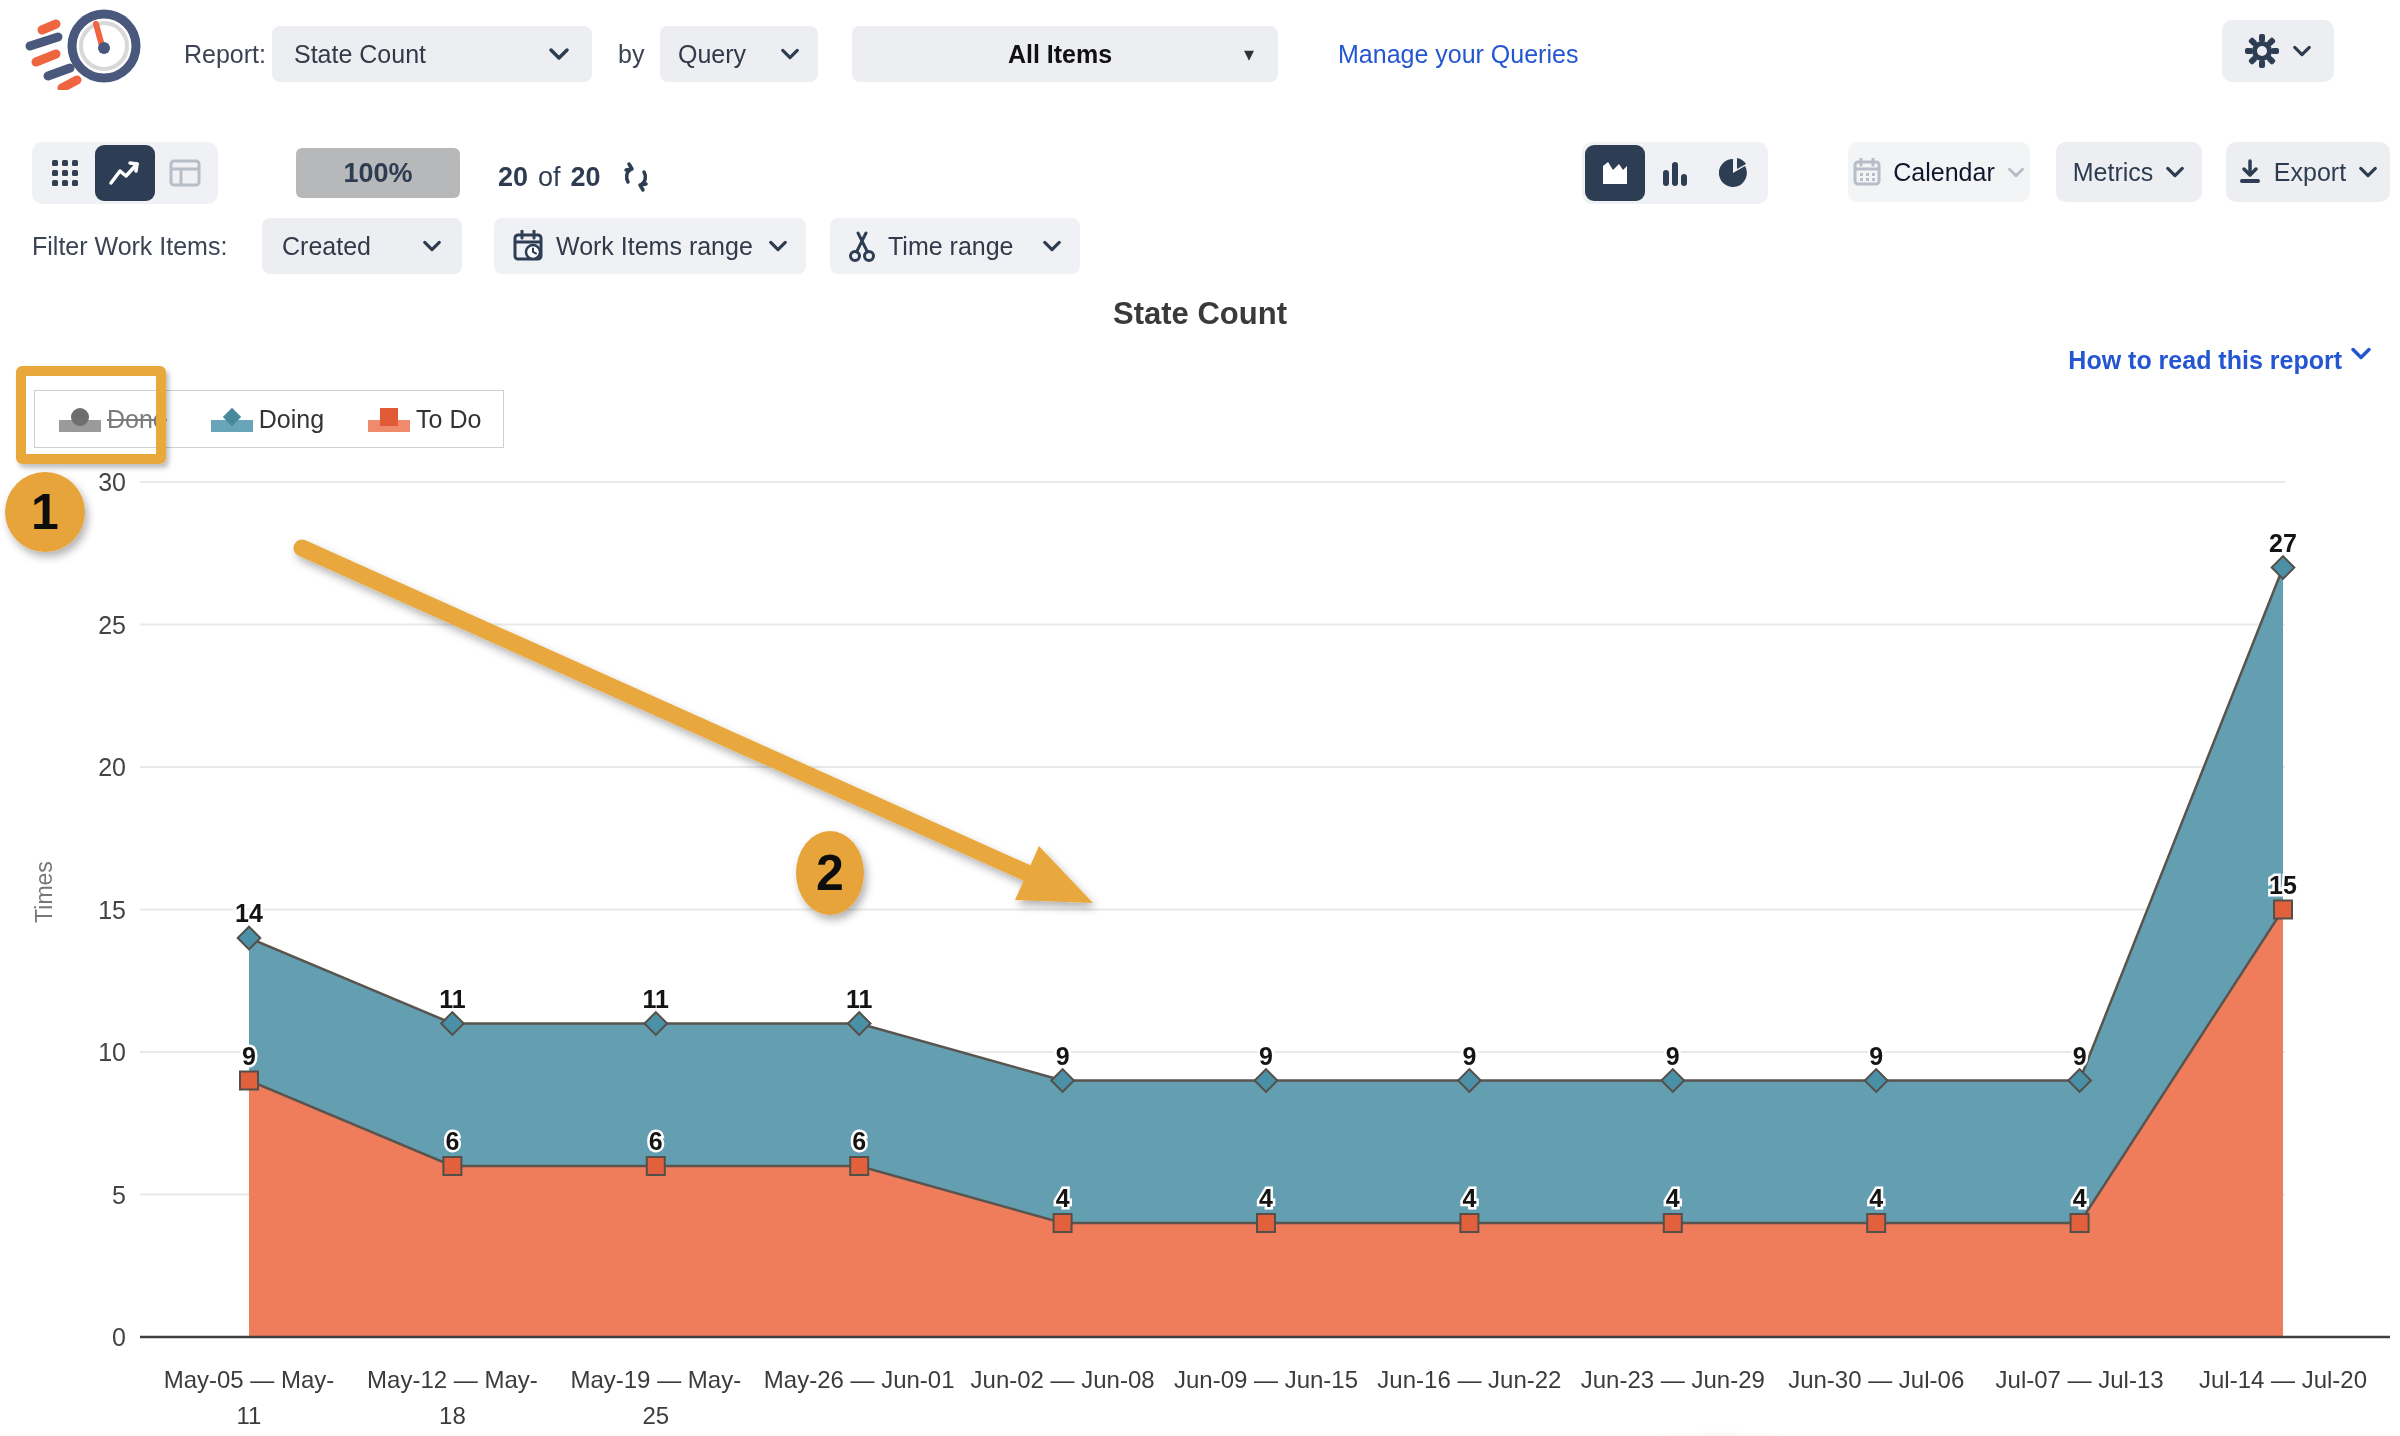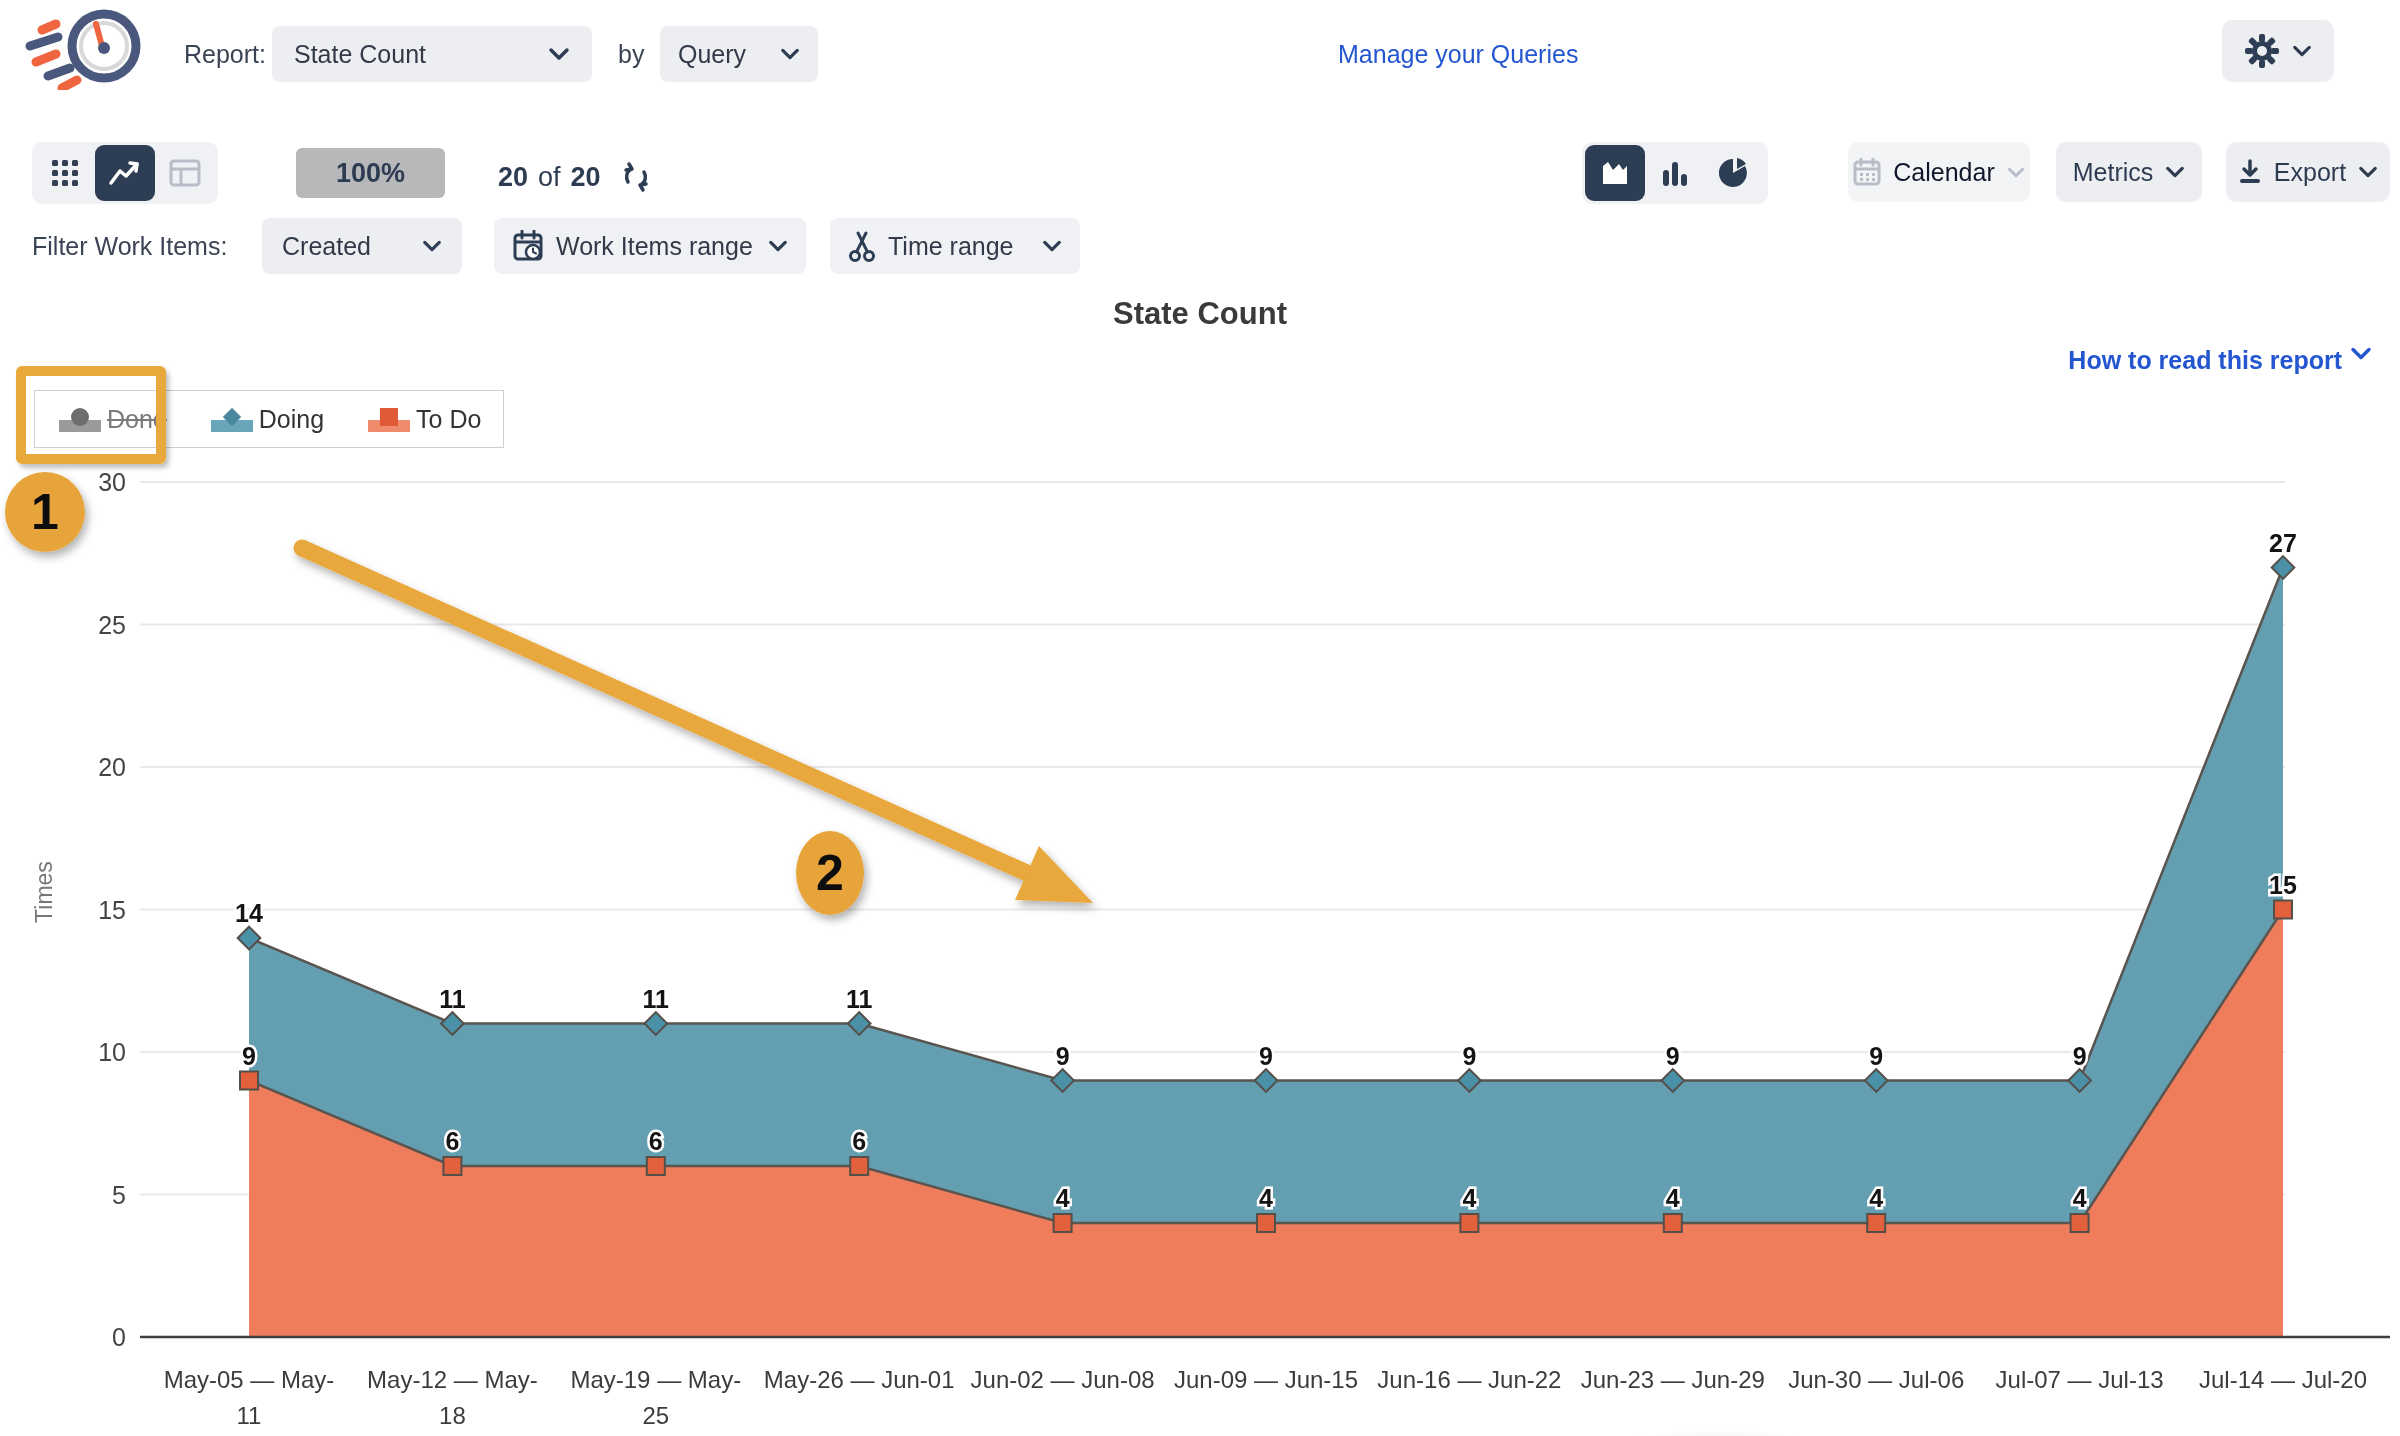--- a/index.html
+++ b/index.html
@@ -77,20 +77,24 @@
 
   <div class="hdr-label" style="left:618px;top:40px">by</div>
 
   <div class="chip" style="left:660px;top:26px;width:158px;padding:0 18px">
     <span>Query</span>
     <svg class="chev" width="20" height="14" viewBox="0 0 22 14">
         <polyline points="3,3 11,11 19,3" fill="none" stroke="#2e3c52" stroke-width="3.5" stroke-linecap="round" stroke-linejoin="round"></polyline>
       </svg>
   </div>
 
+  <div class="chip" style="left:852px;top:26px;width:426px;padding:0 24px;justify-content:center">
+    <span style="color:#111;font-weight:600;margin-left:auto">All Items</span>
+    <span class="chev" style="color:#333;font-size:20px">▾</span>
+  </div>
 
   <div class="link" style="left:1338px;top:40px">Manage your Queries</div>
 
   <div class="btn" style="left:2222px;top:20px;width:112px;height:62px">
     <svg width="36" height="36" viewBox="0 0 36 36">
       <g fill="#2d3e54">
         <circle cx="18" cy="18" r="10"></circle>
         <g>
           <rect x="15" y="1" width="6" height="8" rx="2"></rect>
             <rect x="15" y="27" width="6" height="8" rx="2"></rect>
@@ -133,21 +137,21 @@
     </div>
     <div class="seg-btn">
       <svg width="32" height="28" viewBox="0 0 32 28">
         <rect x="2" y="2" width="28" height="24" rx="3" fill="none" stroke="#b8bec8" stroke-width="3"></rect>
         <line x1="2" y1="10" x2="30" y2="10" stroke="#b8bec8" stroke-width="3"></line>
         <line x1="12" y1="10" x2="12" y2="26" stroke="#b8bec8" stroke-width="3"></line>
       </svg>
     </div>
   </div>
 
-  <div class="zoom-badge" style="left:296px;top:148px;width:149px;height:50px">100%</div>
+  <div class="zoom-badge" style="left:296px;top:148px;width:164px;height:50px">100%</div>
 
   <div class="count" style="left:498px;top:160px">
     <b>20</b>
     <span style="font-weight:400">of</span>
     <b>20</b>
     <svg width="34" height="34" viewBox="0 0 34 34" style="margin-left:8px;cursor:pointer">
       <path d="M9 22 a9.5 9.5 0 0 1 3-13" fill="none" stroke="#2d3e54" stroke-width="3.5" stroke-linecap="round"></path>
       <polyline points="10,4 13,9 7,10" fill="none" stroke="#2d3e54" stroke-width="3.5" stroke-linejoin="round" stroke-linecap="round"></polyline>
       <path d="M25 12 a9.5 9.5 0 0 1 -3 13" fill="none" stroke="#2d3e54" stroke-width="3.5" stroke-linecap="round"></path>
       <polyline points="24,30 21,25 27,24" fill="none" stroke="#2d3e54" stroke-width="3.5" stroke-linejoin="round" stroke-linecap="round"></polyline>

